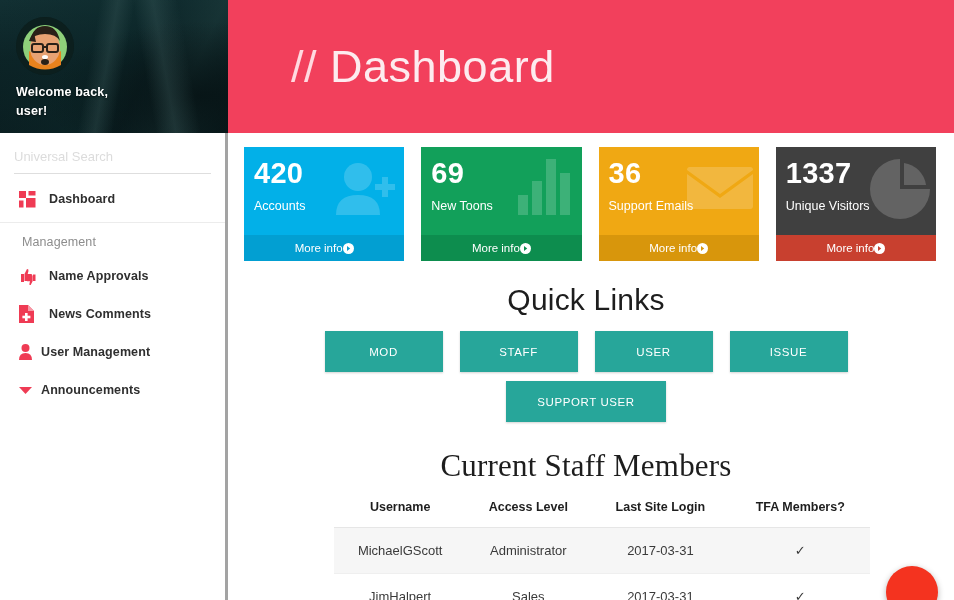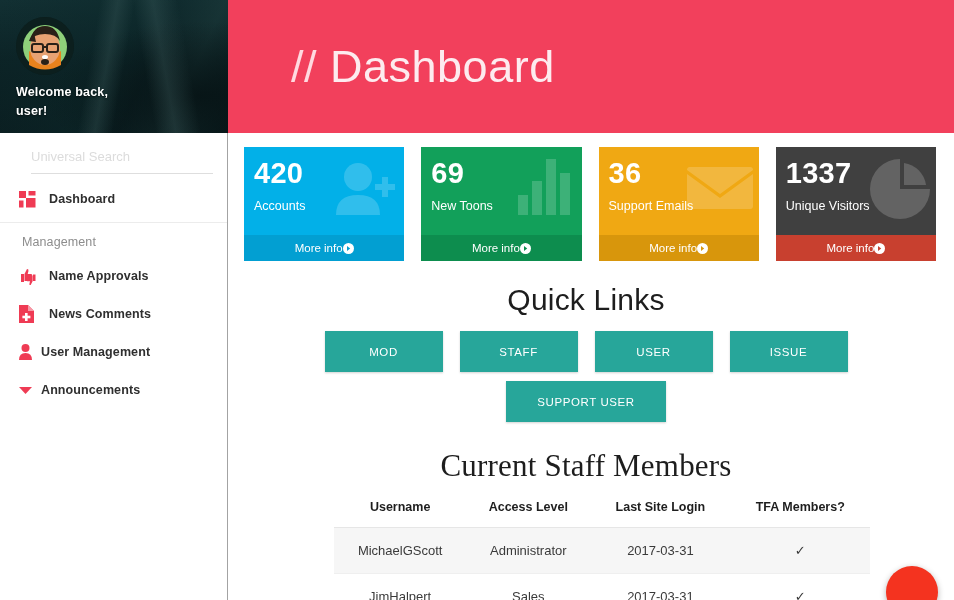--- a/index.html
+++ b/index.html
@@ -8,21 +8,21 @@
     font-family: "Liberation Sans", sans-serif;
     background: #ffffff;
     overflow: hidden;
   }
   .app { display: flex; width: 954px; height: 600px; }
 
   
   .sidebar {
     width: 228px; height: 600px; flex: 0 0 228px;
     background: #ffffff;
-    border-right: 1px solid #a3a3a3;
+    border-right: 3px solid #a3a3a3;
     position: relative;
   }
   .sidebar-hero {
     height: 133px; width: 228px;
     position: relative; overflow: hidden;
     background: #0d2420;
   }
   .sidebar-hero .bgimg {
     position: absolute; inset: 0;
     background:
@@ -43,21 +43,21 @@
   }
   .avatar svg { display: block; width: 58px; height: 58px; }
   .welcome {
     position: absolute; left: 16px; top: 83px; z-index: 3;
     color: #ffffff; font-size: 12.5px; font-weight: bold;
     line-height: 19px; letter-spacing: .15px;
     text-shadow: 0 1px 2px rgba(0,0,0,.6);
   }
   .welcome span { display: block; }
 
-  .search-wrap { padding: 12px 14px 0 14px; margin-left: 17px; }
+  .search-wrap { padding: 12px 14px 0 14px; }
   .search-input {
     width: 100%; border: 0; border-bottom: 1px solid #dedede;
     background: transparent; outline: none;
     font-family: "Liberation Sans", sans-serif;
     font-size: 13px; color: #4a4a4a;
     padding: 4px 0 9px 0;
   }
   .search-input::placeholder { color: #dcdcdc; }
 
   .nav-sep { height: 1px; background: #ececec; margin: 0; }

